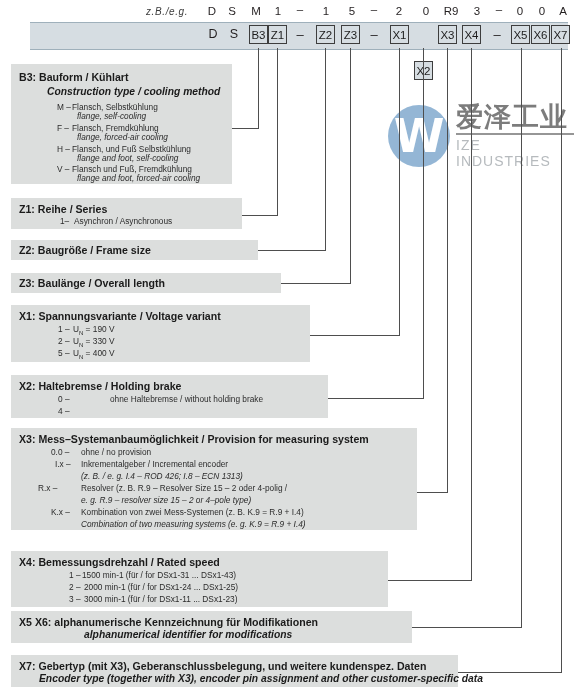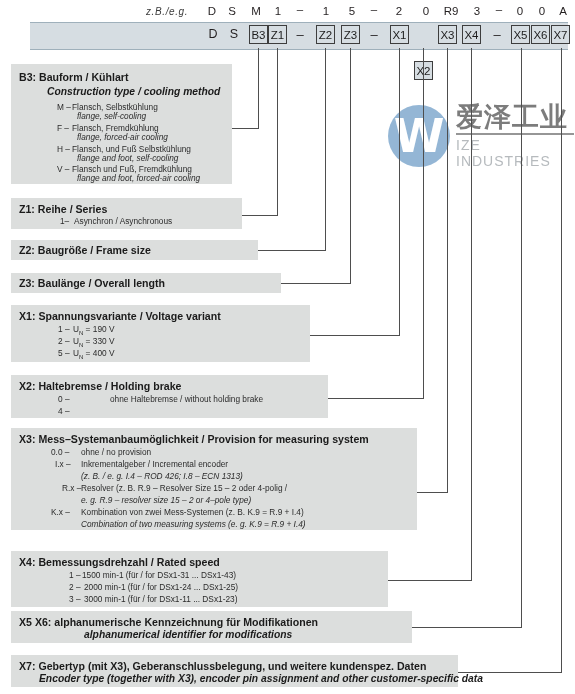--- a/index.html
+++ b/index.html
@@ -197,21 +197,21 @@
     <span class="abs opt" style="left:47px;top:32px;">4 –</span>
   </div>
 
   <div class="panel" style="left:11px;top:428px;width:406px;height:102px;">
     <span class="abs ptitle" style="left:8px;top:5px;">X3: Mess–Systemanbaumöglichkeit / Provision for measuring system</span>
     <span class="abs opt" style="left:40px;top:20px;">0.0 –</span>
     <span class="abs opt" style="left:70px;top:20px;">ohne / no provision</span>
     <span class="abs opt" style="left:44px;top:32px;">I.x –</span>
     <span class="abs opt" style="left:70px;top:32px;text-align:center;">Inkrementalgeber / Incremental encoder</span>
     <span class="abs opt2" style="left:70px;top:44px;">(z. B. / e. g. I.4 – ROD 426; I.8 – ECN 1313)</span>
-    <span class="abs opt" style="left:51px;top:56px;">R.x –</span>
+    <span class="abs opt" style="left:27px;top:56px;">R.x –</span>
     <span class="abs opt" style="left:70px;top:56px;">Resolver (z. B. R.9 – Resolver Size 15 – 2 oder 4-polig /</span>
     <span class="abs opt2" style="left:70px;top:68px;">e. g. R.9 – resolver size 15 – 2 or 4–pole type)</span>
     <span class="abs opt" style="left:40px;top:80px;">K.x –</span>
     <span class="abs opt" style="left:70px;top:80px;">Kombination von zwei Mess-Systemen (z. B. K.9 = R.9 + I.4)</span>
     <span class="abs opt2" style="left:70px;top:92px;">Combination of two measuring systems (e. g. K.9 = R.9 + I.4)</span>
   </div>
 
   <div class="panel" style="left:11px;top:551px;width:377px;height:56px;">
     <span class="abs ptitle" style="left:8px;top:5px;">X4: Bemessungsdrehzahl / Rated speed</span>
     <span class="abs opt" style="left:58px;top:20px;">1 –</span>

